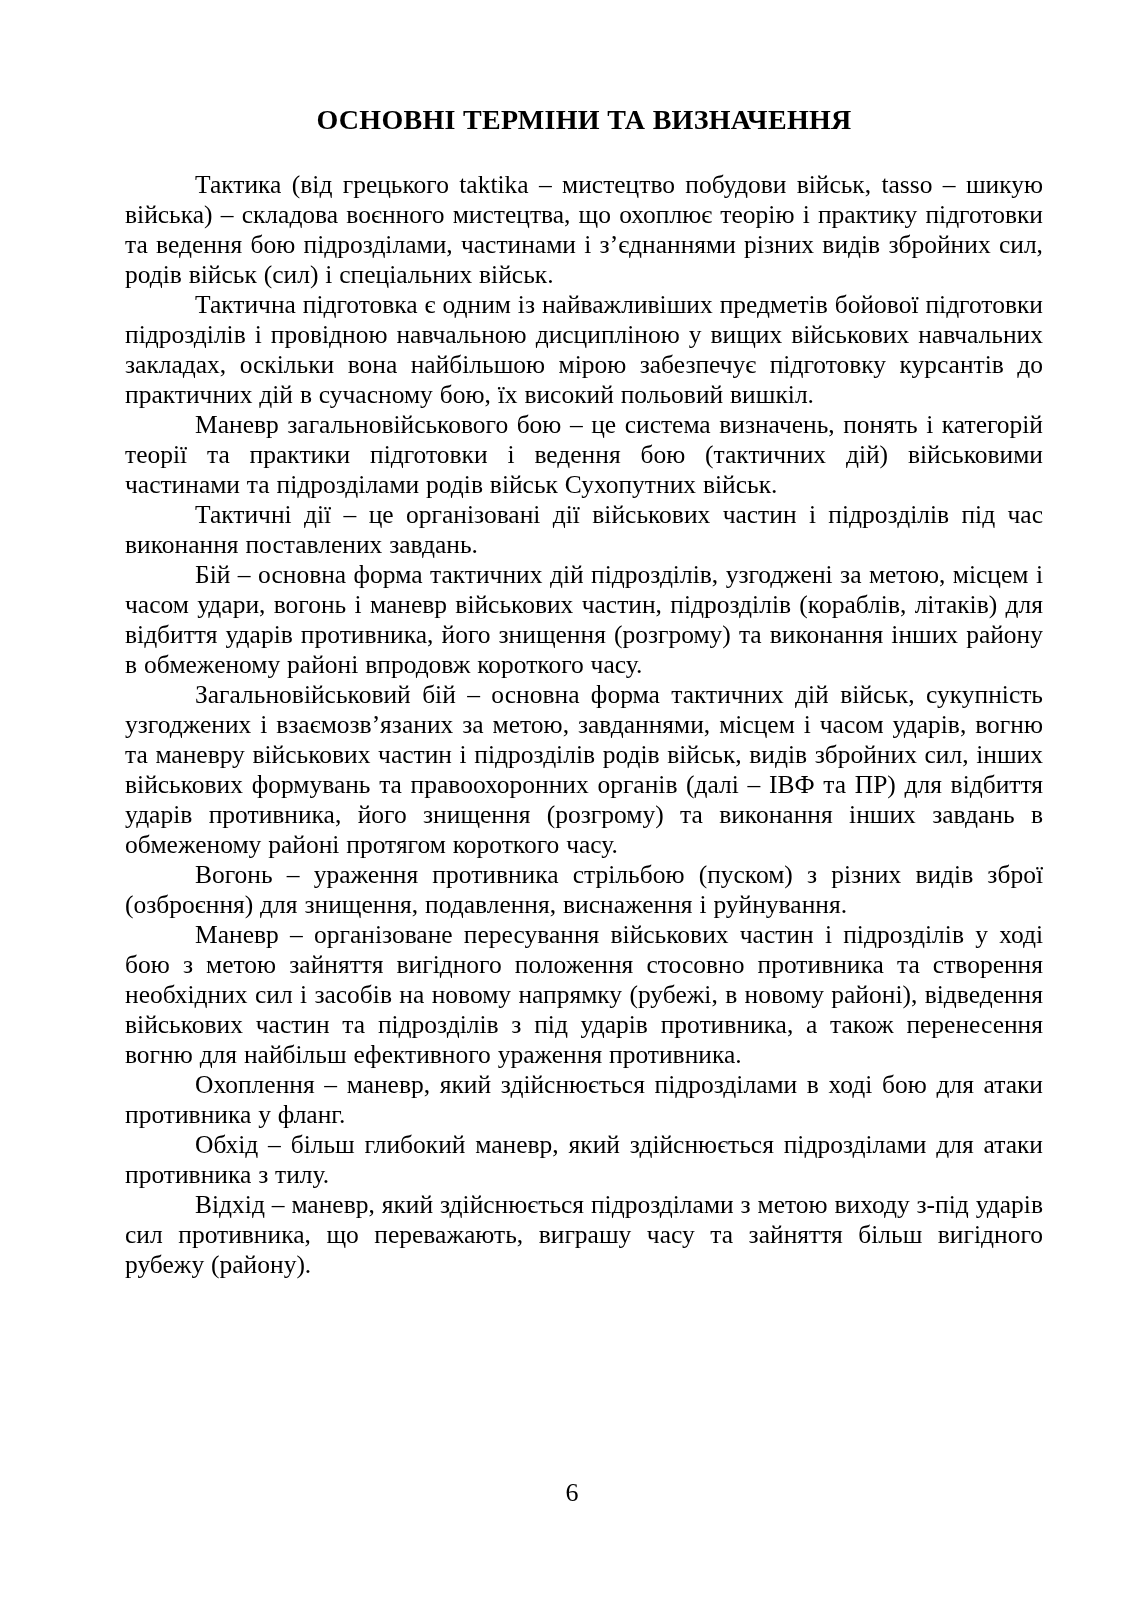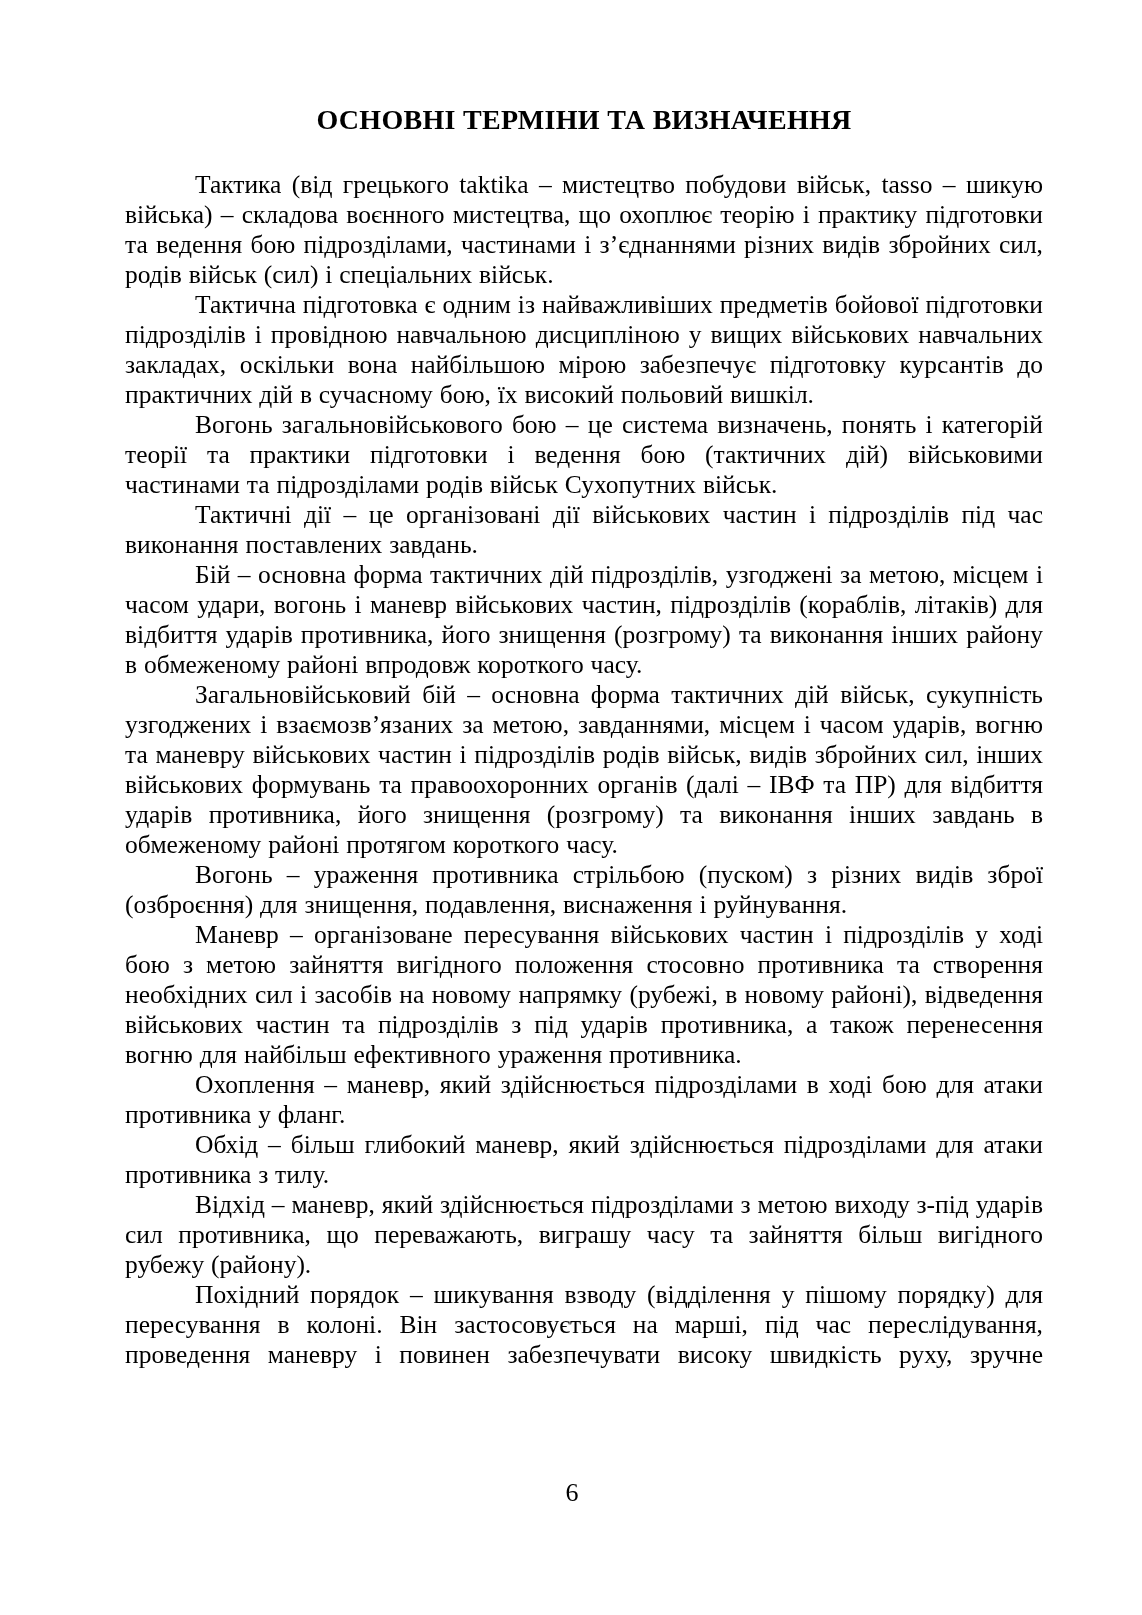--- a/index.html
+++ b/index.html
@@ -55,26 +55,25 @@
   }
 </style>
 </head>
 <body>
 
 <div class="page-body">
   <h1 class="doc-title">ОСНОВНІ ТЕРМІНИ ТА ВИЗНАЧЕННЯ</h1>
   <div id="paragraphs">
       <p class="para"><b>Тактика</b><span> (від грецького taktika – мистецтво побудови військ, tasso – шикую війська) – складова воєнного мистецтва, що охоплює теорію і практику підготовки та ведення бою підрозділами, частинами і з’єднаннями різних видів збройних сил, родів військ (сил) і спеціальних військ.</span></p>
       <p class="para"><b>Тактична підготовка</b><span> є одним із найважливіших предметів бойової підготовки підрозділів і провідною навчальною дисципліною у вищих військових навчальних закладах, оскільки вона найбільшою мірою забезпечує підготовку курсантів до практичних дій в сучасному бою, їх високий польовий вишкіл.</span></p>
-      <p class="para"><b>Вогонь загальновійськового бою</b><span> – це система визначень, понять і категорій теорії та практики підготовки і ведення бою (тактичних дій) військовими частинами та підрозділами родів військ Сухопутних військ.</span></p>
+      <p class="para"><b>Маневр загальновійськового бою</b><span> – це система визначень, понять і категорій теорії та практики підготовки і ведення бою (тактичних дій) військовими частинами та підрозділами родів військ Сухопутних військ.</span></p>
       <p class="para"><b>Тактичні дії</b><span> – це організовані дії військових частин і підрозділів під час виконання поставлених завдань.</span></p>
       <p class="para"><b>Бій</b><span> – основна форма тактичних дій підрозділів, узгоджені за метою, місцем і часом удари, вогонь і маневр військових частин, підрозділів (кораблів, літаків) для відбиття ударів противника, його знищення (розгрому) та виконання інших району в обмеженому районі впродовж короткого часу.</span></p>
       <p class="para"><b>Загальновійськовий бій</b><span> – основна форма тактичних дій військ, сукупність узгоджених і взаємозв’язаних за метою, завданнями, місцем і часом ударів, вогню та маневру військових частин і підрозділів родів військ, видів збройних сил, інших військових формувань та правоохоронних органів (далі – ІВФ та ПР) для відбиття ударів противника, його знищення (розгрому) та виконання інших завдань в обмеженому районі протягом короткого часу.</span></p>
       <p class="para"><b>Вогонь</b><span> – ураження противника стрільбою (пуском) з різних видів зброї (озброєння) для знищення, подавлення, виснаження і руйнування.</span></p>
       <p class="para"><b>Маневр</b><span> – організоване пересування військових частин і підрозділів у ході бою з метою зайняття вигідного положення стосовно противника та створення необхідних сил і засобів на новому напрямку (рубежі, в новому районі), відведення військових частин та підрозділів з під ударів противника, а також перенесення вогню для найбільш ефективного ураження противника.</span></p>
       <p class="para"><b>Охоплення</b><span> – маневр, який здійснюється підрозділами в ході бою для атаки противника у фланг.</span></p>
       <p class="para"><b>Обхід</b><span> – більш глибокий маневр, який здійснюється підрозділами для атаки противника з тилу.</span></p>
       <p class="para"><b>Відхід</b><span> – маневр, який здійснюється підрозділами з метою виходу з-під ударів сил противника, що переважають, виграшу часу та зайняття більш вигідного рубежу (району).</span></p>
-      <p class="para continued"><b>Похідний порядок</b><span> – шикування взводу (відділення у пішому порядку) для пересування в колоні. Він застосовується на марші, під час переслідування, проведення маневру і повинен забезпечувати високу швидкість руху, зручне</span></p>
     </div>
 </div>
 
 <div class="page-number">6</div>
 
 </body></html>

